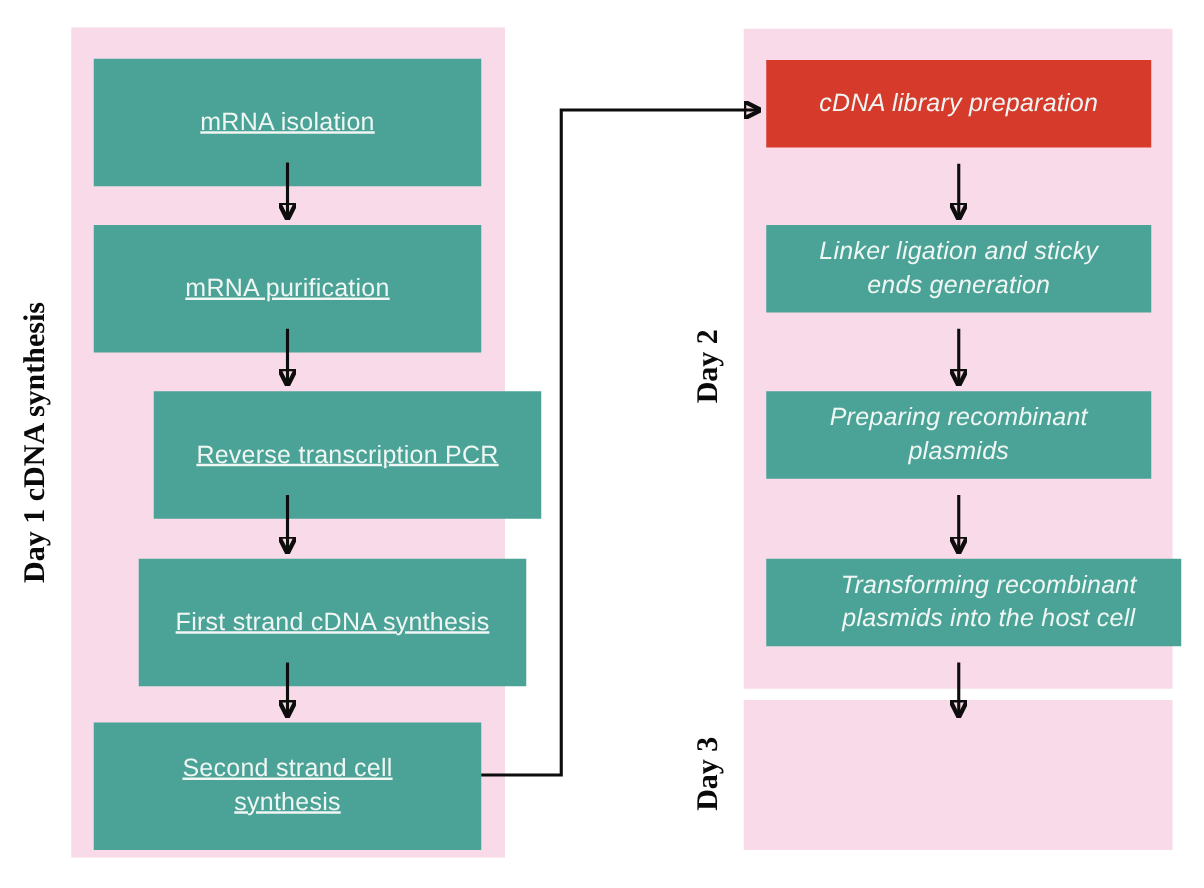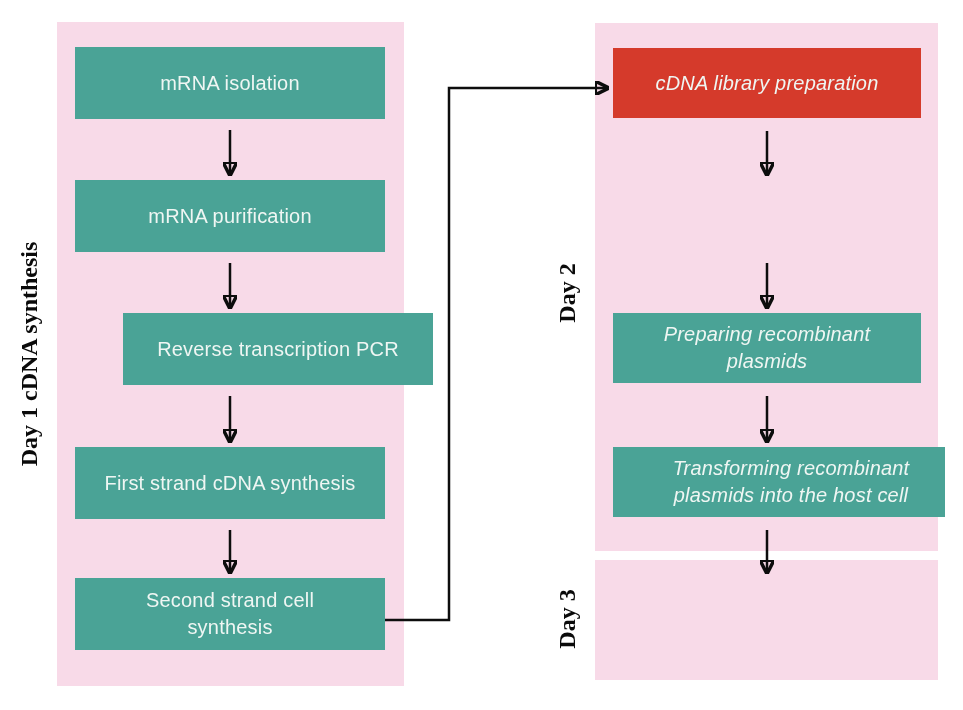--- a/index.html
+++ b/index.html
@@ -31,27 +31,27 @@
     text-align: center;
     background: var(--node, #4AA396);
     color: var(--node-text, #EFF6F3);
     font-size: 20px;
     line-height: 27px;
     font-weight: 500;
     letter-spacing: 0.2px;
   }
   .node.highlight { background: var(--node-hi, #D53A2B); }
 
-  .col-left  { left: 75px;  width: 310px; height: 72px; }
+  .col-left  { left: 75px;  width: 310px; height: 102px; text-decoration: underline; }
   .col-right { left: 613px; width: 308px; height: 70px; font-style: italic; }
 
   #node-l1 { top: 47px; }
   #node-l2 { top: 180px; }
   #node-l3 { top: 313px; margin-left: 48px; }
-  #node-l4 { top: 447px; }
+  #node-l4 { top: 447px; margin-left: 36px; }
   #node-l5 { top: 578px; }
   #node-r1 { top: 48px; }
   #node-r2 { top: 180px; }
   #node-r3 { top: 313px; }
   #node-r4 { top: 447px; padding-left: 24px; }
   #node-r5 { top: 578px; }
 
   .node-text { display: inline-block; }
   .w240 { max-width: 240px; }
   .w262 { max-width: 262px; }
@@ -107,20 +107,23 @@
   <div class="node col-left" id="node-l4">
     <span class="node-text">First strand cDNA synthesis</span>
   </div>
   <div class="node col-left" id="node-l5">
     <span class="node-text w240">Second strand cell synthesis</span>
   </div>
 
   <div class="node col-right highlight" id="node-r1">
     <span class="node-text">cDNA library preparation</span>
   </div>
+  <div class="node col-right" id="node-r2">
+    <span class="node-text w262">Linker ligation and sticky ends generation</span>
+  </div>
   <div class="node col-right" id="node-r3">
     <span class="node-text w240">Preparing recombinant plasmids</span>
   </div>
   <div class="node col-right" id="node-r4">
     <span class="node-text w276">Transforming recombinant plasmids into the host cell</span>
   </div>
 
 
   <svg id="arrow-layer" viewBox="0 0 963 710" xmlns="http://www.w3.org/2000/svg">
     <defs>

